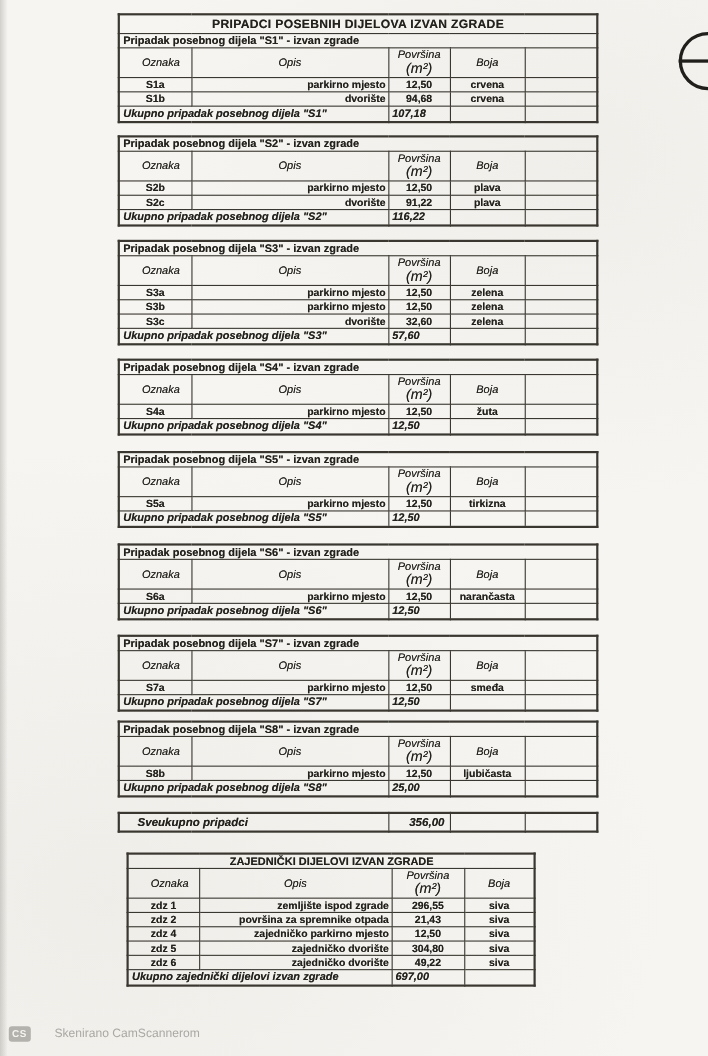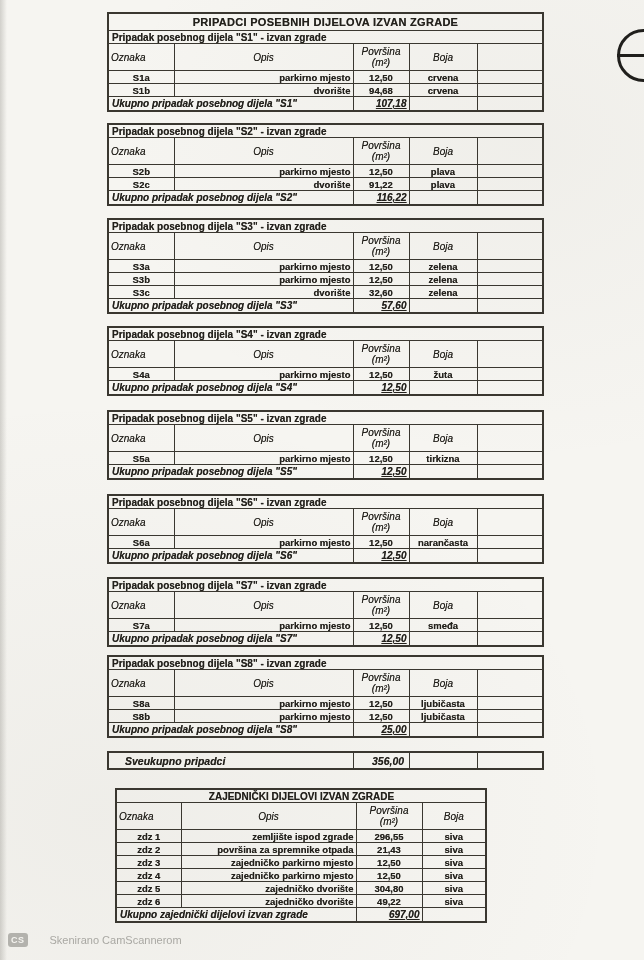--- a/index.html
+++ b/index.html
@@ -17,26 +17,26 @@
   table { border-collapse:collapse; table-layout:fixed; width:437px;
           border:2px solid #3a3730; color:#23211c; }
   table.common { width:372px; }
   td { border:1px solid #3a3730; padding:0 2px; vertical-align:middle; overflow:hidden;
        text-shadow:0 0 .6px rgba(35,33,28,.65); white-space:nowrap; }
   col.c1{width:66px} col.c2{width:179px} col.c3{width:56px} col.c4{width:68px} col.c5{width:auto}
   col.b1{width:65px} col.b2{width:175px} col.b3{width:66px} col.b4{width:auto}
   tr.main td  { height:16px; font-size:11px; font-weight:bold; text-align:center; letter-spacing:.3px; }
   tr.sub td   { height:12px; font-size:10px; font-weight:bold; text-align:left; padding-left:3px; }
   tr.head td  { height:26px; font-size:10px; font-style:italic; text-align:center; line-height:11px; }
-  tr.head td.ho { text-align:left; padding-left:2px;font-style:italic; }
-  tr.head .unit { font-size:10px; }
+  tr.head td.ho { text-align:left; padding-left:20px;font-style:italic; }
+  tr.head .unit { font-size:13px; }
   tr.data td  { height:12px; font-size:9.5px; font-weight:bold; text-align:center; }
   tr.data td.op { text-align:right; padding-left:4px; }
   tr.tot td   { height:13px; font-size:10px; font-weight:bold; font-style:italic; text-align:left; padding-left:3px; }
-  tr.tot td.pv { text-align:right;text-decoration:underline; }
+  tr.tot td.pv { text-align:left; }
   tr.grand td { height:15px; font-size:10.5px; font-weight:bold; font-style:italic; text-align:left; padding-left:16px; }
   tr.grand td.pv { text-align:center; }
   .mb8{margin-bottom:8px} .mb11{margin-bottom:11px} .mb12{margin-bottom:12px}
   .mb13{margin-bottom:13px} .mb14{margin-bottom:14px} .mb18{margin-bottom:18px}
   .indent { margin-left:8px; }
   .regmark { position:absolute; top:29px; left:617px; width:47px; height:47px;
              border:3px solid #201f1c; border-radius:50%; }
   .regmark .rline { position:absolute; left:-3px; right:-3px; top:50%; height:3px;
                     margin-top:-1.5px; background:#201f1c; }
   .watermark { position:absolute; left:8px; top:933px; display:flex; align-items:center; gap:22px; }
@@ -344,27 +344,20 @@
         <td colspan="5">Pripadak posebnog dijela "S8" - izvan zgrade</td>
       </tr>
       <tr class="head">
         <td class="ho">Oznaka</td>
         <td>Opis</td>
         <td><span>Površina</span><br><span class="unit">(m²)</span></td>
         <td>Boja</td>
         <td></td>
       </tr>
       <tr class="data">
-        <td>S8a</td>
-        <td class="op">parkirno mjesto</td>
-        <td>12,50</td>
-        <td>ljubičasta</td>
-        <td></td>
-      </tr>
-      <tr class="data">
         <td>S8b</td>
         <td class="op">parkirno mjesto</td>
         <td>12,50</td>
         <td>ljubičasta</td>
         <td></td>
       </tr>
       <tr class="tot">
         <td colspan="2">Ukupno pripadak posebnog dijela "S8"</td>
         <td class="pv">25,00</td>
         <td></td>
@@ -415,26 +408,20 @@
           <td>296,55</td>
           <td>siva</td>
         </tr>
         <tr class="data">
           <td>zdz 2</td>
           <td class="op">površina za spremnike otpada</td>
           <td>21,43</td>
           <td>siva</td>
         </tr>
         <tr class="data">
-          <td>zdz 3</td>
-          <td class="op">zajedničko parkirno mjesto</td>
-          <td>12,50</td>
-          <td>siva</td>
-        </tr>
-        <tr class="data">
           <td>zdz 4</td>
           <td class="op">zajedničko parkirno mjesto</td>
           <td>12,50</td>
           <td>siva</td>
         </tr>
         <tr class="data">
           <td>zdz 5</td>
           <td class="op">zajedničko dvorište</td>
           <td>304,80</td>
           <td>siva</td>

